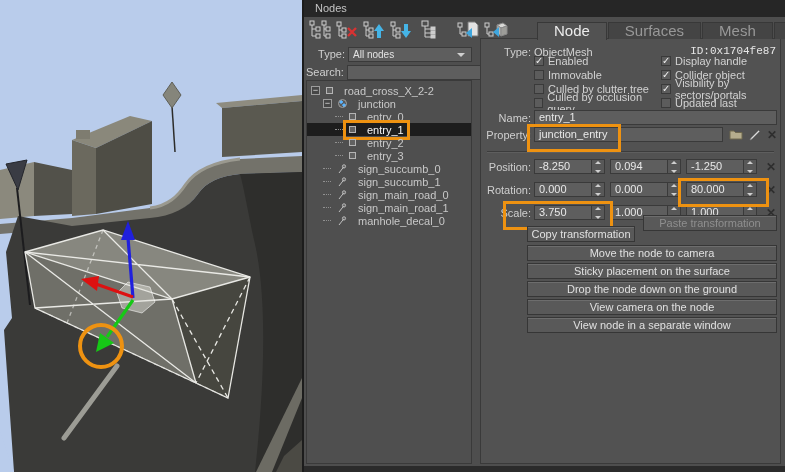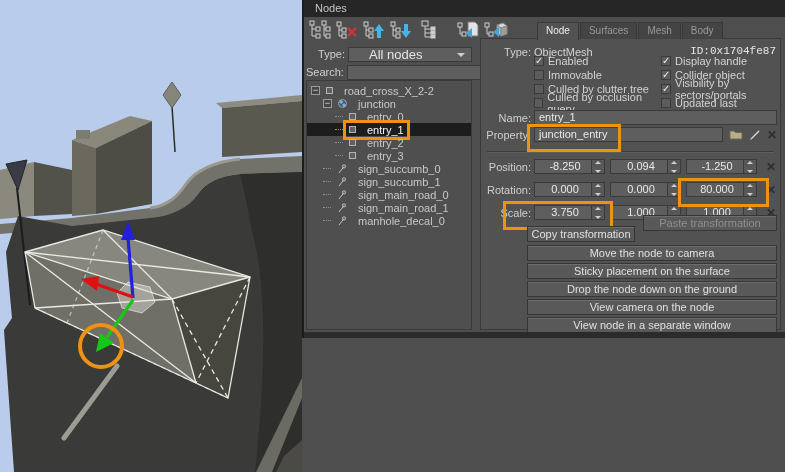--- a/index.html
+++ b/index.html
@@ -4,34 +4,34 @@
 <style>
   :root{ --ann:#ee9211; --panel:#4e4e4e; --boxbg:#4f4f4f; --border:#3a3a3a;
          --field:#5e5e5e; --txt:#d2d2d2; --lbl:#cfcfcf; }
   html,body{margin:0;padding:0;background:#222;}
   #app{position:relative;width:785px;height:472px;overflow:hidden;
        font-family:"Liberation Sans",sans-serif;background:var(--panel);}
   
   #viewport{position:absolute;left:0;top:0;width:302px;height:472px;background:#b9cceb;}
   #viewport svg{display:block;}
   
-  #panel{position:absolute;left:302px;top:0;width:483px;height:338px;
+  #panel{position:absolute;left:302px;top:0;width:483px;height:472px;
          background:var(--panel);border-left:2px solid #1c1c1c;box-sizing:border-box;}
   .titlebar{height:17px;background:#262626;color:#c4c4c4;font-size:11px;
             line-height:17px;padding-left:11px;}
   .statusbar{position:absolute;left:0;right:0;bottom:0;height:6px;background:#2b2b2b;}
   
   .toolbar{position:absolute;left:4px;top:19px;display:flex;align-items:center;gap:3px;}
   .tbtn{width:24px;height:22px;display:flex;align-items:center;justify-content:center;}
   .tbgap{width:11px;}
   
   .frow{position:absolute;left:2px;width:166px;height:16px;display:flex;align-items:center;}
   .frow .flbl{width:39px;text-align:right;font-size:11px;color:var(--lbl);margin-right:3px;}
   .fbox{flex:1;height:15px;background:var(--field);border:1px solid var(--border);
-        box-sizing:border-box;font-size:13px;color:#e4e4e4;line-height:13px;padding:0 20px;
+        box-sizing:border-box;font-size:10px;color:#e4e4e4;line-height:13px;padding:0 4px;
         position:relative;}
   .fbox.dd::after{content:"";position:absolute;right:6px;top:5px;border:4px solid transparent;
         border-top-color:#cfcfcf;}
   input.fbox{outline:none;}
   
   .treebox{position:absolute;left:2px;top:80px;width:166px;bottom:8px;
            border:1px solid var(--border);background:var(--boxbg);box-sizing:border-box;
            padding-top:3px;overflow:hidden;}
   .trow{display:flex;align-items:center;height:13px;font-size:11px;color:#c8c8c8;
         padding-left:calc(4px + var(--d)*12px);white-space:nowrap;}
@@ -42,21 +42,21 @@
   .row-inner{display:inline-flex;align-items:center;gap:11px;padding:1px 3px;}
   .trow.selected{background:#1d1d1d;color:#f6f6f6;}
   .trow.annotated .row-inner{box-shadow:0 0 0 3px var(--ann);}
   .ic-mesh{width:7px;height:7px;border:1px solid #b4b4b4;background:#616161;box-sizing:border-box;}
   .ic-dummy{width:9px;height:9px;border-radius:50%;border:1px solid #a0a0a0;box-sizing:border-box;
        background:radial-gradient(circle at 30% 28%,#5ab4ff 0 1.4px,transparent 2px),
                   radial-gradient(circle at 72% 74%,#5ab4ff 0 1.4px,transparent 2px),#585858;}
   .ic-ref{width:10px;height:10px;}
   
   .tabs{position:absolute;left:233px;top:22px;display:flex;z-index:2;}
-  .tab{height:16px;padding:0 8px;font-size:10px;line-height:16px;color:#989898;
+  .tab{height:16px;padding:0 16px;font-size:15px;line-height:16px;color:#989898;
        background:#444;border:1px solid #383838;border-bottom:none;margin-right:1px;}
   .tab.active{background:#525252;color:#ececec;height:17px;}
   .propsbox{position:absolute;left:176px;right:4px;top:38px;bottom:8px;
             border:1px solid var(--border);background:#525252;box-sizing:border-box;
             font-size:11px;color:var(--txt);}
   .prow{position:absolute;left:0;right:3px;height:15px;display:flex;align-items:center;}
   .plabel{flex:0 0 50px;text-align:right;margin-right:3px;color:var(--lbl);}
   .mono{font-family:Liberation Mono, monospace;font-size:11px;color:#e6e6e6;}
   .idtag{position:absolute;right:4px;top:6px;}
   .cbgrid{position:absolute;left:53px;right:2px;top:15px;display:grid;
@@ -66,21 +66,21 @@
       box-sizing:border-box;margin-right:4px;color:#efefef;font-size:10px;line-height:8px;
       text-align:center;}
   .tfield{height:15px;background:var(--field);border:1px solid var(--border);
           box-sizing:border-box;line-height:13px;padding:0 4px;color:#e8e8e8;}
   .grow{flex:1;}
   .sep{position:absolute;left:6px;right:6px;top:112px;height:1px;background:#3c3c3c;
        box-shadow:0 1px 0 #5e5e5e;}
   
   .nf{width:71px;height:15px;background:var(--field);border:1px solid var(--border);
       box-sizing:border-box;display:flex;margin-right:5px;position:relative;}
-  .nf .nval{flex:1;line-height:13px;padding-left:4px;color:#e8e8e8;text-align:center;}
+  .nf .nval{flex:1;line-height:13px;padding-left:4px;color:#e8e8e8;}
   .spin{flex:0 0 12px;border-left:1px solid var(--border);background:#585858;
         display:flex;flex-direction:column;}
   .spin i{flex:1;position:relative;}
   .spin i.up::after,.spin i.dn::after{content:"";position:absolute;left:3px;
         border:3px solid transparent;}
   .spin i.up::after{top:1px;border-bottom-color:#cfcfcf;border-top-width:0;}
   .spin i.dn::after{top:3px;border-top-color:#cfcfcf;border-bottom-width:0;}
   .rowx{margin-left:4px;color:#2e2e2e;font-weight:bold;font-size:12px;line-height:12px;}
   .ann{position:absolute;border:3px solid var(--ann);pointer-events:none;}
   

